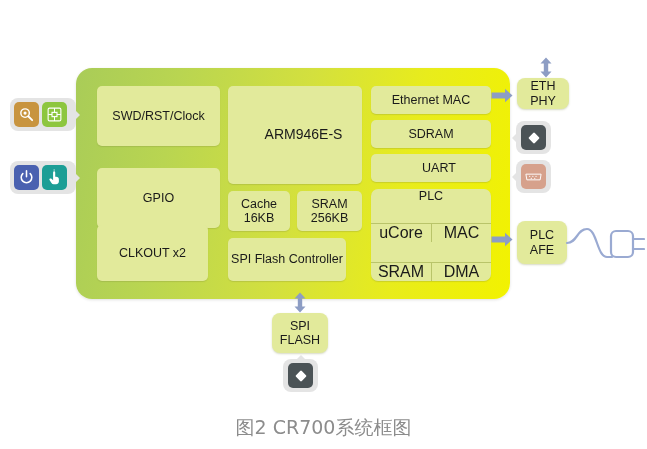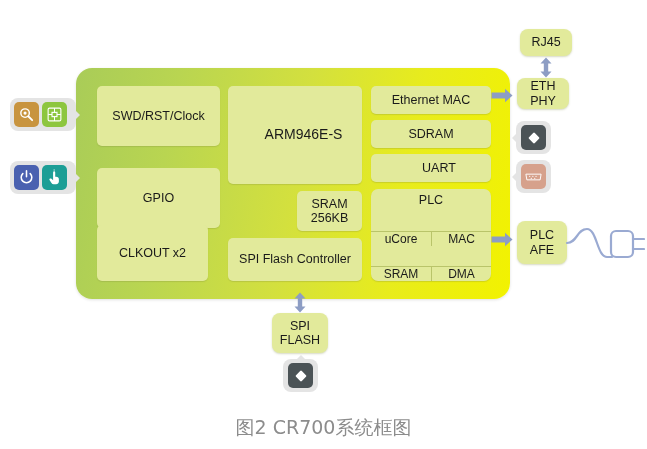--- a/index.html
+++ b/index.html
@@ -89,21 +89,21 @@
   .plc-grid {
     flex: 1;
     display: grid;
     grid-template-columns: 1fr 1fr;
     grid-template-rows: 1fr 1fr;
   }
   .plc-cell {
     display: flex;
     align-items: center;
     justify-content: center;
-    font-size: 12px;
+    font-size: 16px;
     color: #1a1a1a;
     border-left: 1px solid #b9c46a;
     border-top: 1px solid #b9c46a;
     box-sizing: border-box;
     margin-top: 20px;
   }
   .plc-cell:nth-child(odd) { border-left: none; }
 
   
   .arrow { position: absolute; }
@@ -191,25 +191,27 @@
   <div class="soc">
 
     <div class="blk" style="left:21px; top:18px; width:123px; height:60px;">SWD/RST/Clock</div>
 
     <div class="blk" style="left:21px; top:100px; width:123px; height:60px;">GPIO</div>
 
     <div class="blk" style="left:21px; top:157px; width:111px; height:56px;">CLKOUT x2</div>
 
     <div class="blk" style="left:152px; top:18px; width:134px; height:98px; font-size:14px;padding-left:17px;">ARM946E-S</div>
 
+    <div class="blk" style="left:152px; top:123px; width:62px; height:40px;">Cache
+16KB</div>
 
     <div class="blk" style="left:221px; top:123px; width:65px; height:40px;">SRAM
 256KB</div>
 
-    <div class="blk" style="left:152px; top:170px; width:134px; height:43px;">SPI Flash Controller</div>
+    <div class="blk" style="left:152px; top:170px; width:118px; height:43px;">SPI Flash Controller</div>
 
     <div class="blk" style="left:295px; top:18px; width:120px; height:28px;">Ethernet MAC</div>
 
     <div class="blk" style="left:295px; top:52px; width:120px; height:28px;">SDRAM</div>
 
     <div class="blk" style="left:295px; top:86px; width:120px; height:28px;padding-left:16px;">UART</div>
 
     <div class="plc-wrap" style="left:295px; top:121px; width:120px; height:92px;">
       <div class="plc-title">PLC</div>
       <div class="plc-grid">
@@ -251,21 +253,20 @@
     </div>
     <div class="ico ico-teal">
       <svg width="17" height="17" viewBox="0 0 24 24">
         <path d="M10 12V4.8a1.5 1.5 0 0 1 3 0V11h1.2a4 4 0 0 1 4 4v2.6c0 2.2-1.8 4-4 4h-3.4c-1.3 0-2.4-.6-3.1-1.7L5 15.6c-.5-.8-.2-1.8.7-2.2.7-.3 1.5-.1 2 .5L10 16z" fill="#ffffff"></path>
         <line x1="11.5" y1="2.2" x2="11.5" y2="0.6" stroke="#ffffff" stroke-width="1.4"></line>
       </svg>
     </div>
     <span class="nub"></span>
   </div>
 
-  <div class="ext" style="left:520px; top:29px; width:52px; height:27px;">RJ45</div>
 
   <svg class="arrow" style="left:538px; top:57px;" width="16" height="21" viewBox="0 0 16 21">
     <path d="M8 0.5 L13.5 6.5 L10.2 6.5 L10.2 14.5 L13.5 14.5 L8 20.5 L2.5 14.5 L5.8 14.5 L5.8 6.5 L2.5 6.5 Z" fill="#8d9dc4"></path>
   </svg>
 
   <div class="ext" style="left:517px; top:78px; width:52px; height:31px;">ETH
 PHY</div>
 
   <svg class="arrow" style="left:491px; top:88px;" width="22" height="15" viewBox="0 0 22 15">
     <path d="M0.5 4.4 L14 4.4 L14 0.7 L21.5 7.5 L14 14.3 L14 10.6 L0.5 10.6 Z" fill="#8d9dc4"></path>

